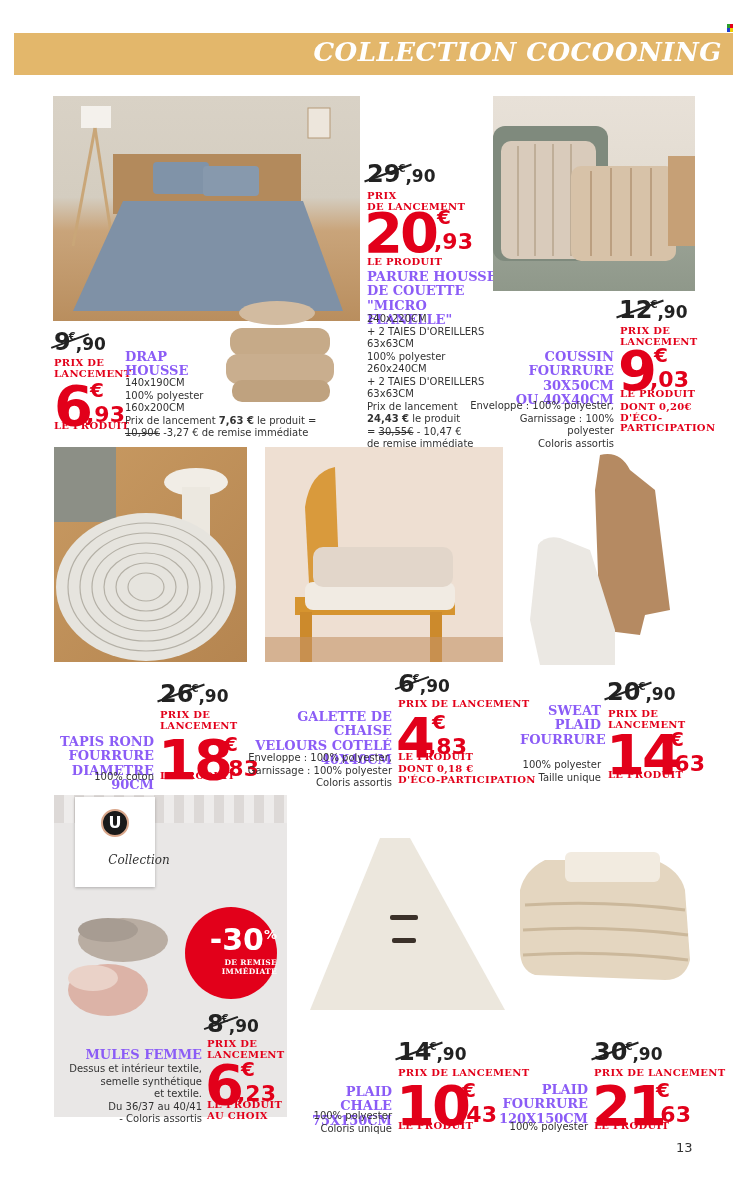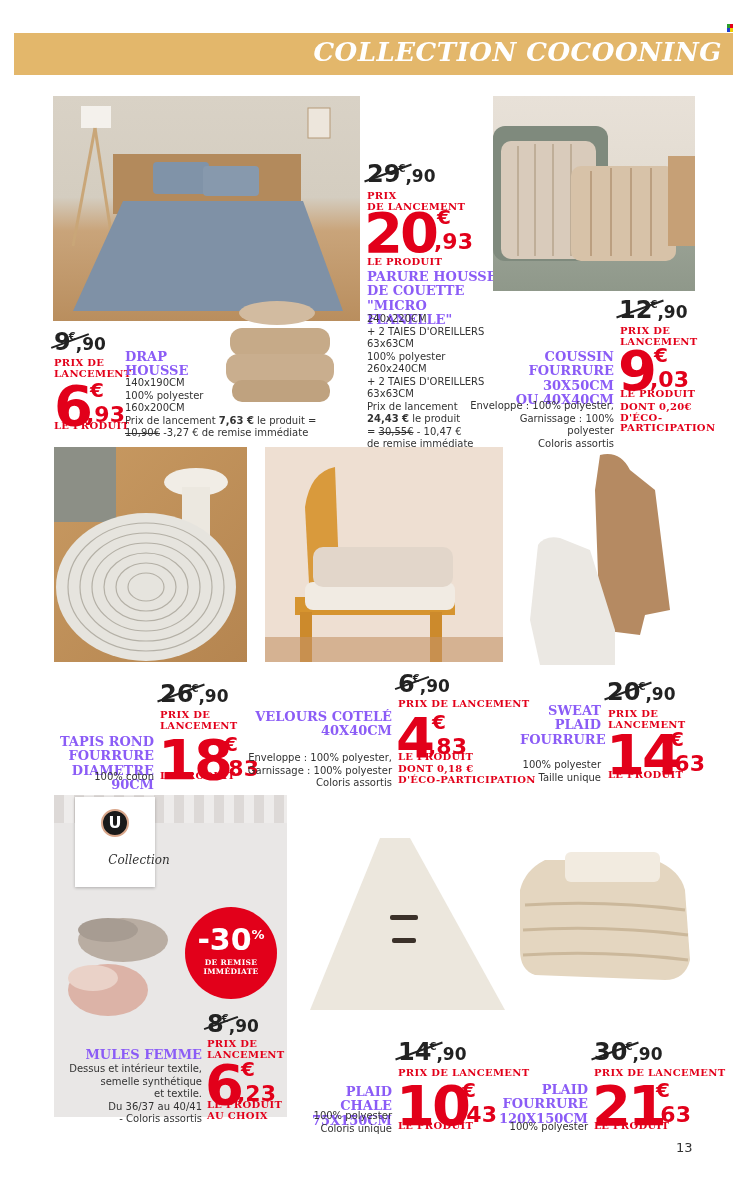--- a/index.html
+++ b/index.html
@@ -20,21 +20,21 @@
   .big { position: absolute; font-family: "DejaVu Sans", sans-serif; font-weight: bold; color: #e2001a; line-height: 1; }
   .big .int { font-size: 56px; letter-spacing: -3px; }
   .big .eu { position: absolute; font-size: 20px; top: 2px; }
   .big .cents { position: absolute; font-size: 22px; }
   .name { font-family: "DejaVu Serif", serif; font-weight: bold; font-size: 13px; line-height: 1.1; color: #8b5cf6; }
   .desc { font-family: "DejaVu Sans", sans-serif; font-size: 10px; color: #333; line-height: 1.25; }
   .desc b { font-weight: bold; }
   .r { text-align: right; }
   .page-num { position: absolute; left: 676px; top: 1140px; font-family: "DejaVu Sans", sans-serif; font-size: 13px; color: #333; }
 
-  .badge { position: absolute; left: 185px; top: 907px; width: 92px; height: 92px; border-radius: 50%; background: #e2001a; color: #fff; text-align: center; font-family: "DejaVu Sans", sans-serif; font-weight: bold; }
+  .badge { position: absolute; left: 185px; top: 907px; width: 92px; height: 92px; border-radius: 50%; background: #e2001a; color: #fff; text-align: right; font-family: "DejaVu Sans", sans-serif; font-weight: bold; }
   .badge .pct { font-size: 30px; margin-top: 18px; line-height: 1; }
   .badge .pct sup { font-size: 13px; }
   .badge .sub { font-family: "DejaVu Serif", serif; font-size: 7.5px; line-height: 1.15; margin-top: 4px; letter-spacing: 0.3px; }
 </style>
 </head>
 <body>
 
 <div class="header-band" style="width:496px;"></div>
 <div style="position:absolute;left:14px;top:33px;width:719px;height:42px;background:#e3b76b;"></div>
 <div class="title">COLLECTION COCOONING</div>
@@ -239,20 +239,21 @@
   <span class="int">4</span>
   <span class="eu" style="left:36px;">€</span>
   <span class="cents" style="left:32px;top:26px;">,83</span>
 </div>
 <div class="abs lbl" style="left:398px;top:752px;">LE PRODUIT</div>
 <div class="abs lbl" style="left:398px;top:764px;">
   <div>DONT 0,18 €</div>
     <div>D'ÉCO-PARTICIPATION</div>
 </div>
 <div class="abs name r" style="left:240px;top:710px;width:152px;">
+  <div>GALETTE DE CHAISE</div>
   <div>VELOURS COTELÉ</div>
   <div>40X40CM</div>
 </div>
 <div class="abs desc r" style="left:230px;top:752px;width:162px;">
   <div>Enveloppe : 100% polyester,</div>
   <div>Garnissage : 100% polyester</div>
   <div>Coloris assortis</div>
 </div>
 
 <div class="old" style="left:607px;top:680px;">

